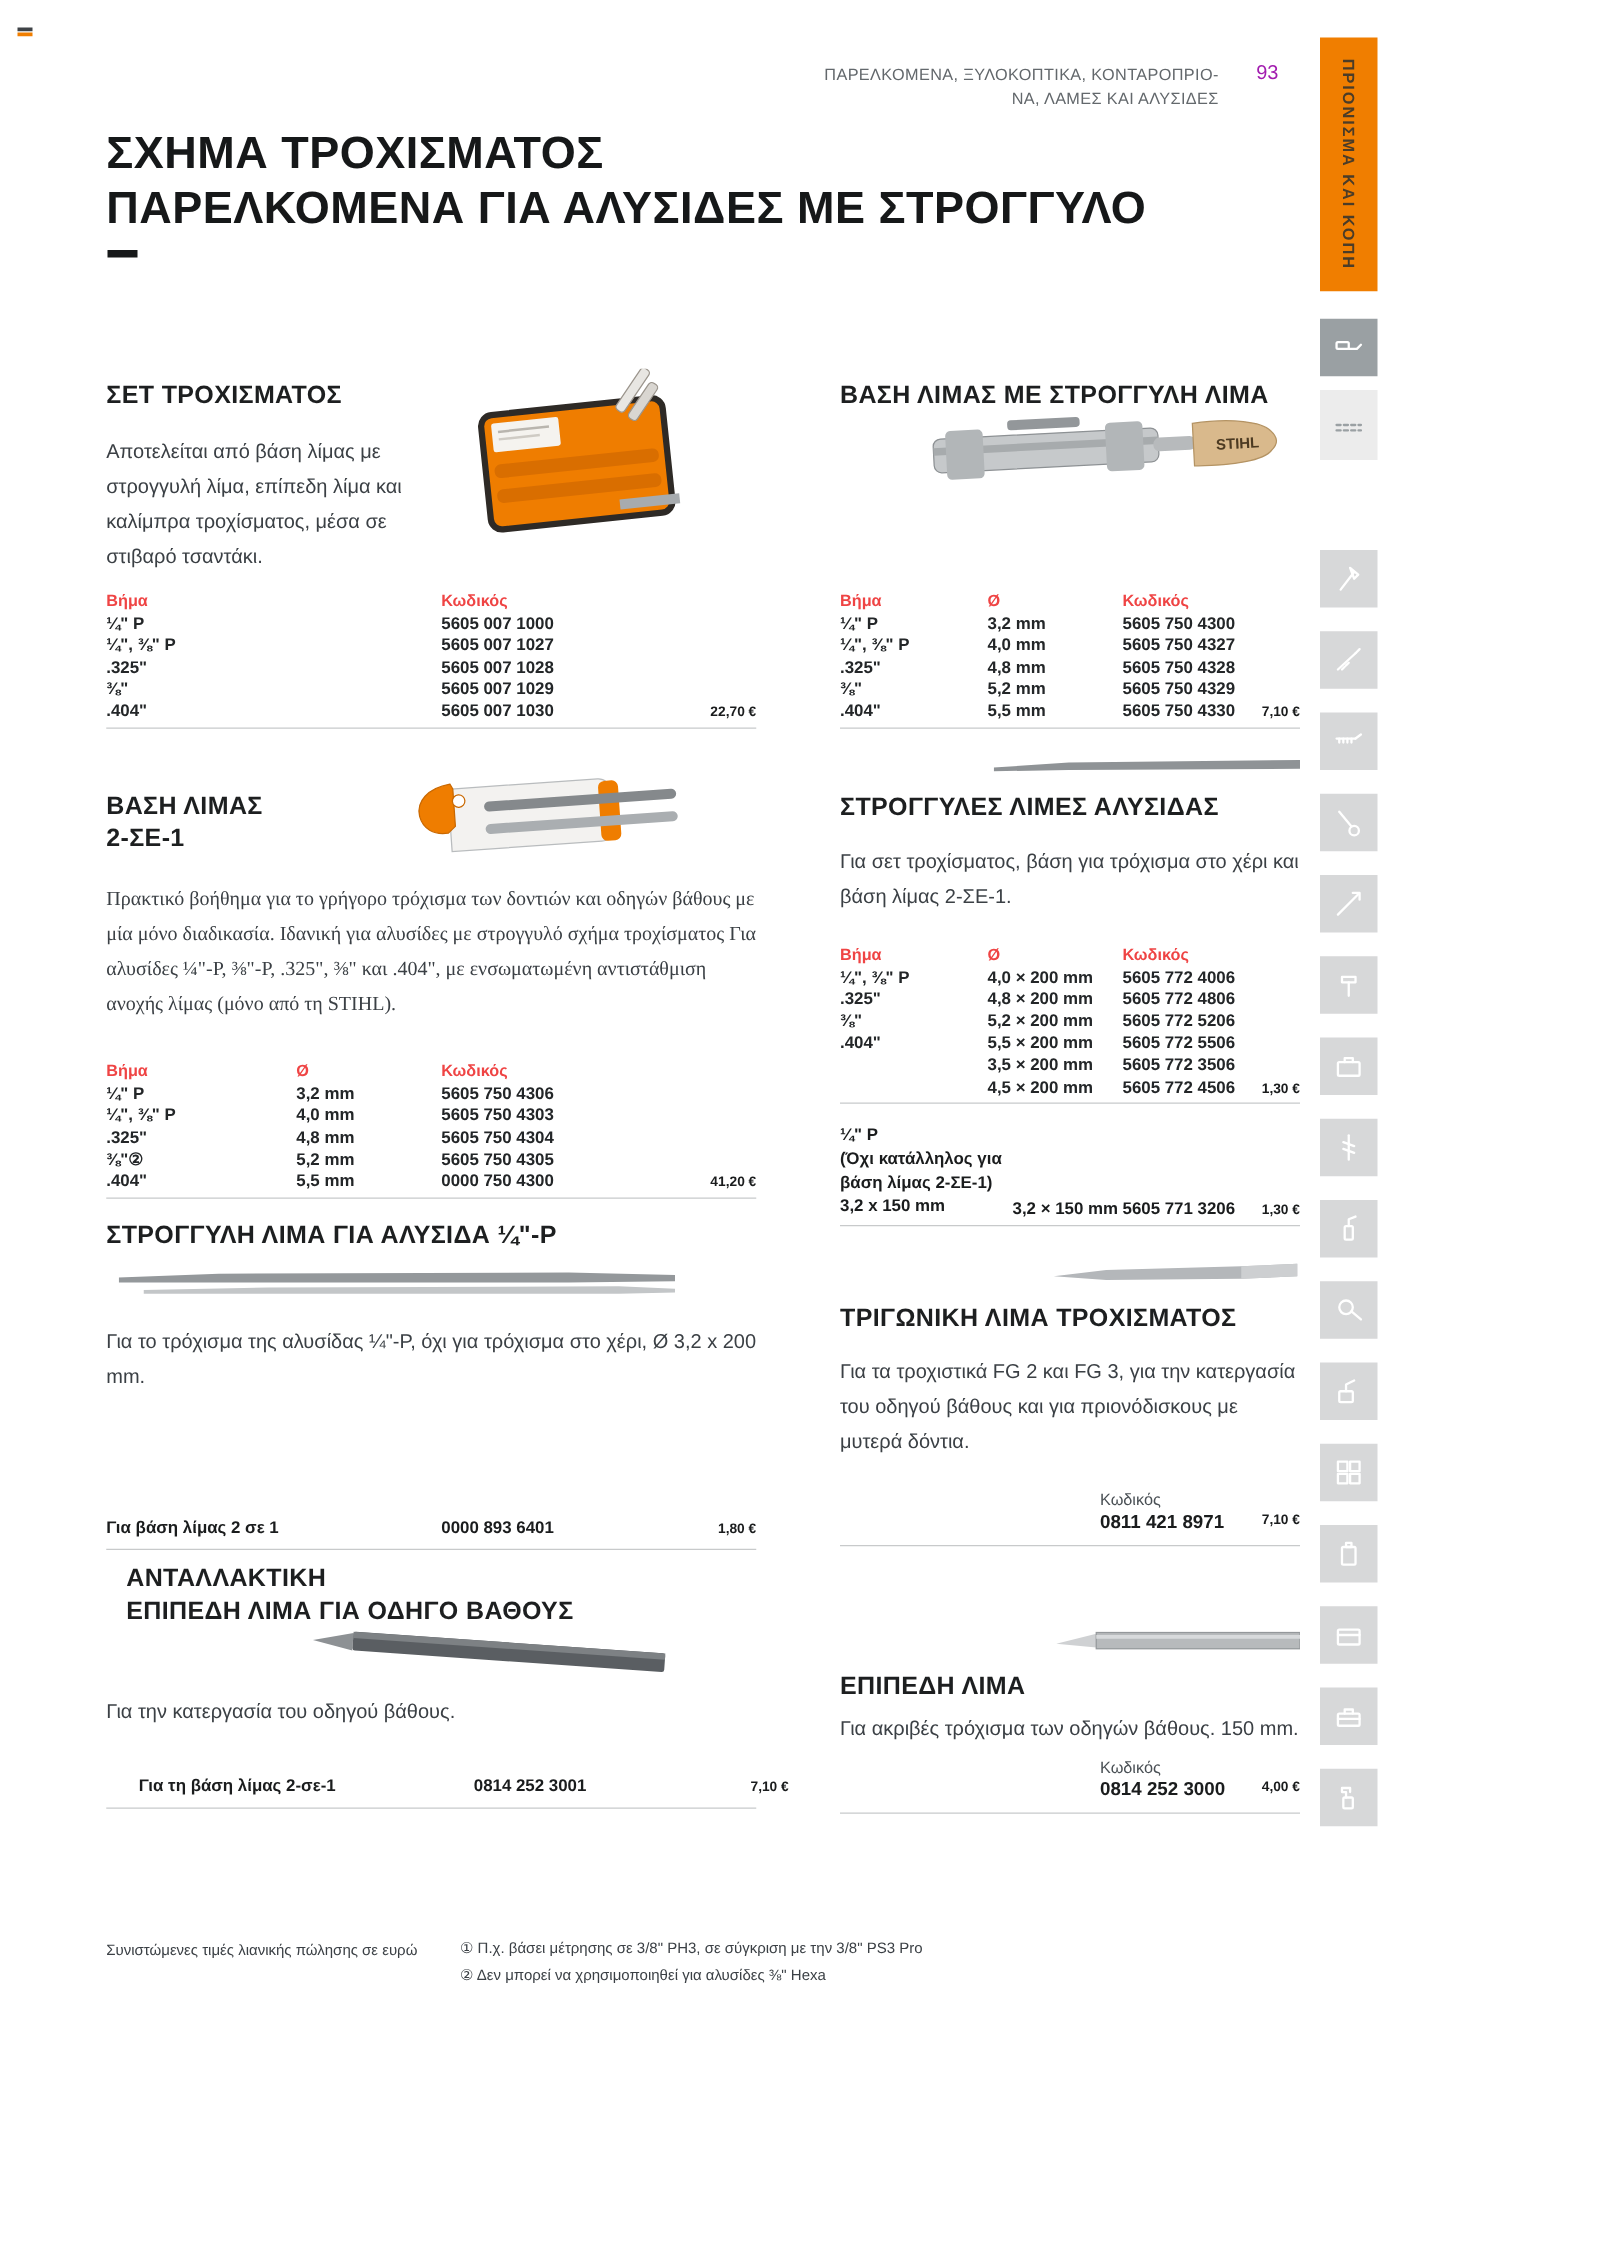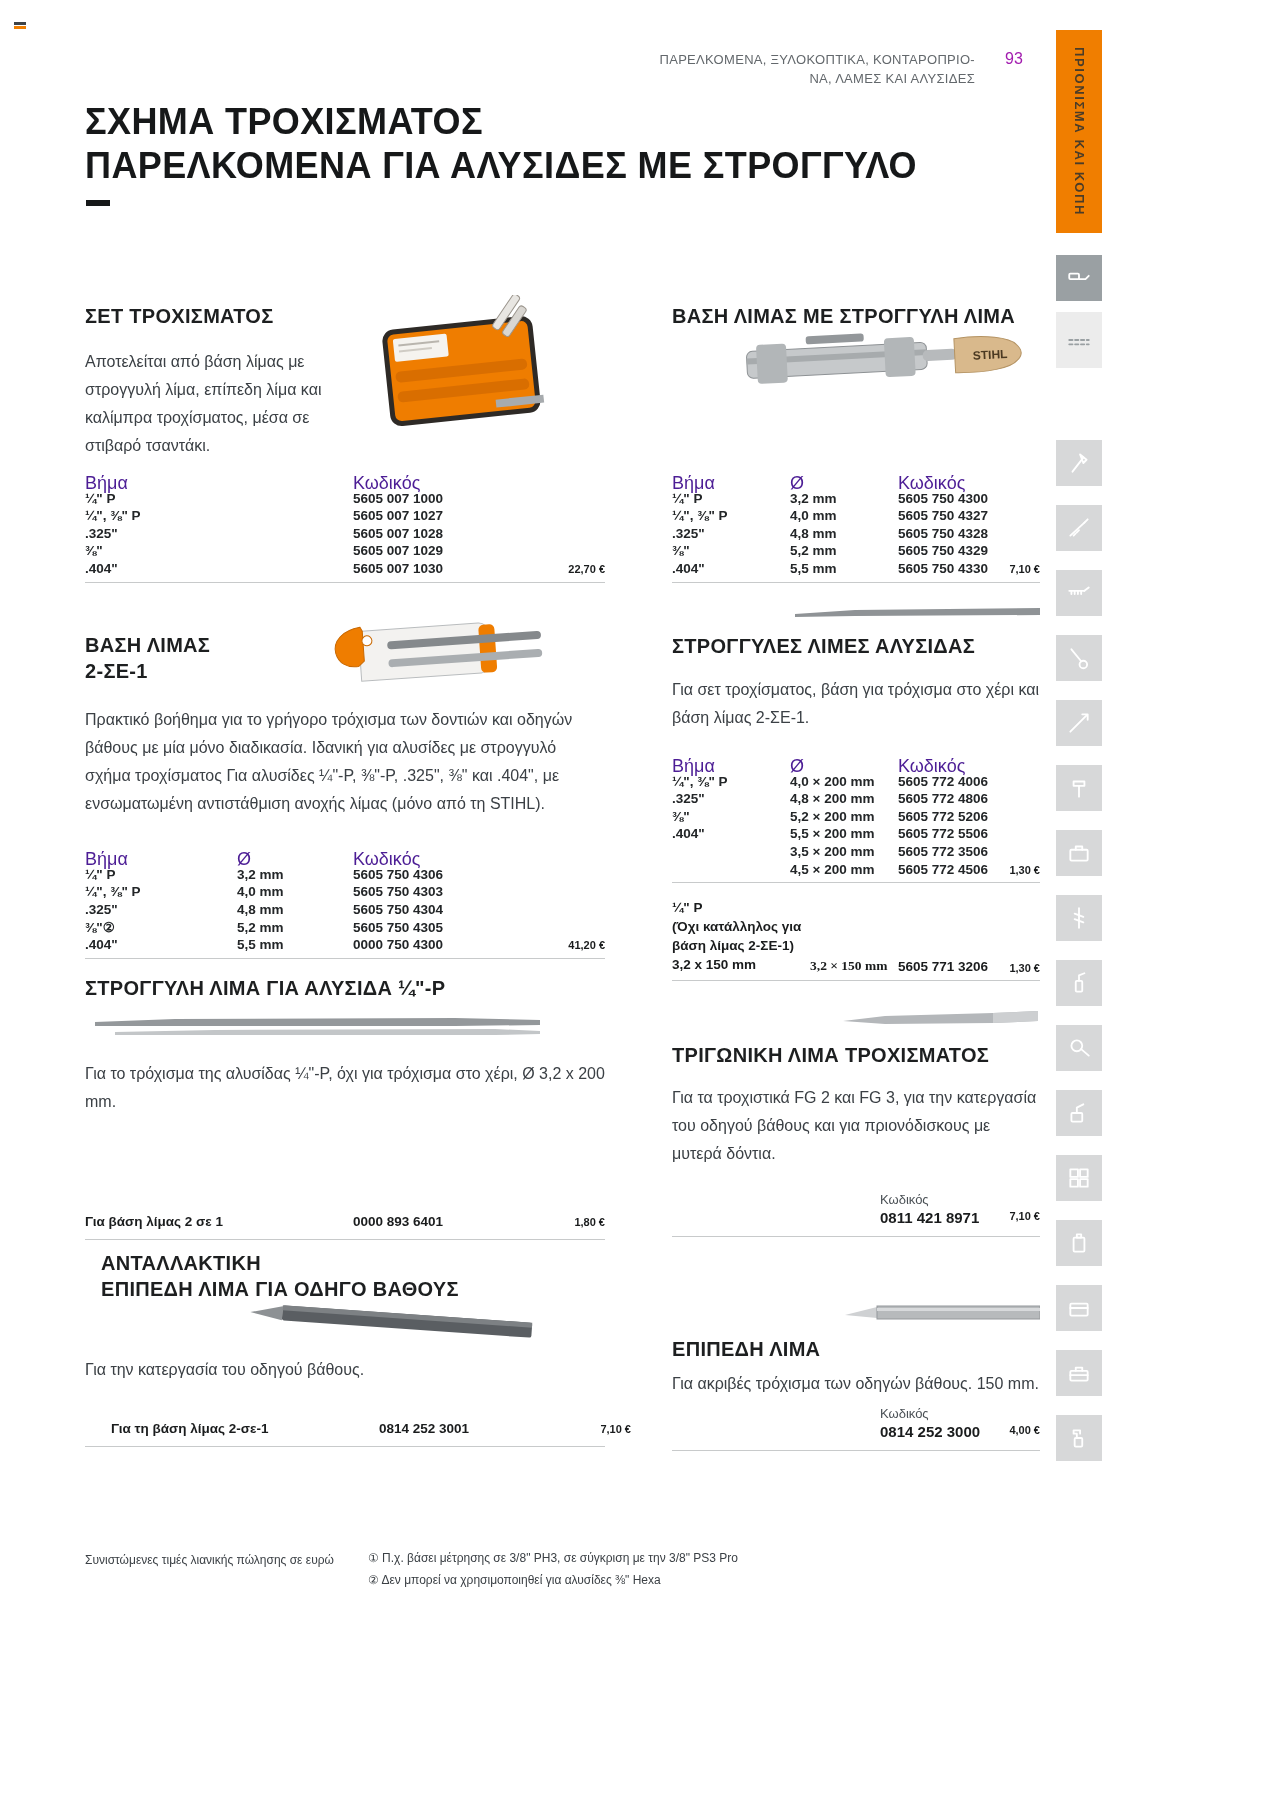--- a/index.html
+++ b/index.html
@@ -8,37 +8,37 @@
   .abs{position:absolute;}
   .h2{font-size:20px;font-weight:800;letter-spacing:.3px;line-height:26px;color:#1d1f20;white-space:nowrap;}
   .title{font-size:36px;font-weight:800;letter-spacing:.4px;line-height:44px;color:#161819;white-space:nowrap;}
   .titledash{width:24px;height:6px;background:#161819;}
   .desc{font-size:16px;line-height:28px;color:#3b4045;}
   .cat{font-size:13px;line-height:19px;color:#63686c;text-align:right;letter-spacing:.3px;}
   .pagenum{font-size:16px;font-weight:400;color:#a21caf;}
   .tbl{font-size:13.5px;color:#232628;}
   .tr{display:flex;align-items:baseline;height:17.6px;}
   .tr span{display:block;}
-  .th span{font-weight:400;color:#4c1d95;font-size:18px;}
+  .th span{font-weight:700;color:#ef4444;font-size:13px;}
   .b{font-weight:700;}
   .lt .cs{width:152px;} .lt .cd{width:116px;}
   .rt .cs{width:118px;} .rt .cd{width:108px;}
   .sett .cs{width:268px;}
   .cc{flex:0 0 auto;}
   .price{margin-left:auto;text-align:right;font-weight:700;font-size:11px;color:#1a1c1d;}
   .hr{height:1px;background:#c8cacb;margin-top:3px;}
   .rule{position:absolute;height:1px;background:#c8cacb;}
   .brow{display:flex;align-items:baseline;font-size:13.5px;}
   .brow .bl{width:268px;font-weight:700;}
   .code{font-weight:700;}
   .clabel{font-size:13px;color:#4a5055;}
   .bigcode{font-size:15px;font-weight:700;margin-top:2px;text-align:right;}
   .sprow{display:flex;align-items:flex-end;font-size:13.5px;}
   .sprow .sps{width:138px;font-weight:700;line-height:19px;white-space:nowrap;}
-  .sprow .spd{width:88px;font-weight:700;font-family:Liberation Serif, serif;}
+  .sprow .spd{width:88px;font-weight:700;}
   .sidetab{background:#f07e00;display:flex;align-items:center;justify-content:center;}
   .vtext{writing-mode:vertical-rl;font-size:13px;font-weight:700;color:#4a3c28;letter-spacing:1.6px;white-space:nowrap;}
   .tile{width:46px;height:46px;background:#d7d8d9;display:flex;align-items:center;justify-content:center;}
   .t-dark{background:#9aa0a3;}
   .t-active{background:#ececec;height:56px;}
   .tile svg{stroke:#fff;fill:none;stroke-width:1.7;stroke-linecap:round;stroke-linejoin:round;}
   .t-active svg{stroke:#9aa0a3;}
   .foot{font-size:12px;color:#3b4045;line-height:20px;}
 </style>
 </head>
@@ -125,21 +125,21 @@
         <rect x="150" y="18" width="16" height="48" rx="5" fill="#ef7d00"></rect>
         <rect x="58" y="28" width="154" height="8" rx="4" fill="#85898c"></rect>
         <rect x="58" y="46" width="154" height="8" rx="4" fill="#aaaeb1"></rect>
       </g>
     </svg>
   </div>
   <div class="h2 abs" style="left:85px;top:632px;">
     <div>ΒΑΣΗ ΛΙΜΑΣ</div>
     <div>2-ΣΕ-1</div>
   </div>
-  <div class="desc abs" style="left:85px;top:706px;width:520px;">Πρακτικό βοήθημα για το γρήγορο τρόχισμα των δοντιών και οδηγών βάθους με μία μόνο διαδικασία. Ιδανική για αλυσίδες με στρογγυλό σχήμα τροχίσματος Για αλυσίδες ¼"-P, ⅜"-P, .325", ⅜" και .404", με ενσωματωμένη αντιστάθμιση ανοχής λίμας (μόνο από τη STIHL).</div>
+  <div class="desc abs" style="left:85px;top:706px;width:520px;font-family:Liberation Serif, serif;">Πρακτικό βοήθημα για το γρήγορο τρόχισμα των δοντιών και οδηγών βάθους με μία μόνο διαδικασία. Ιδανική για αλυσίδες με στρογγυλό σχήμα τροχίσματος Για αλυσίδες ¼"-P, ⅜"-P, .325", ⅜" και .404", με ενσωματωμένη αντιστάθμιση ανοχής λίμας (μόνο από τη STIHL).</div>
 
   <div class="tbl lt abs" style="left:85px;top:849px;width:520px;">
     <div class="tr th">
       <span class="cs">Βήμα</span>
       <span class="cd">Ø</span>
       <span class="cc">Κωδικός</span>
     </div>
     <div class="tr">
       <span class="cs b">¼" P</span>
       <span class="cd b">3,2 mm</span>

